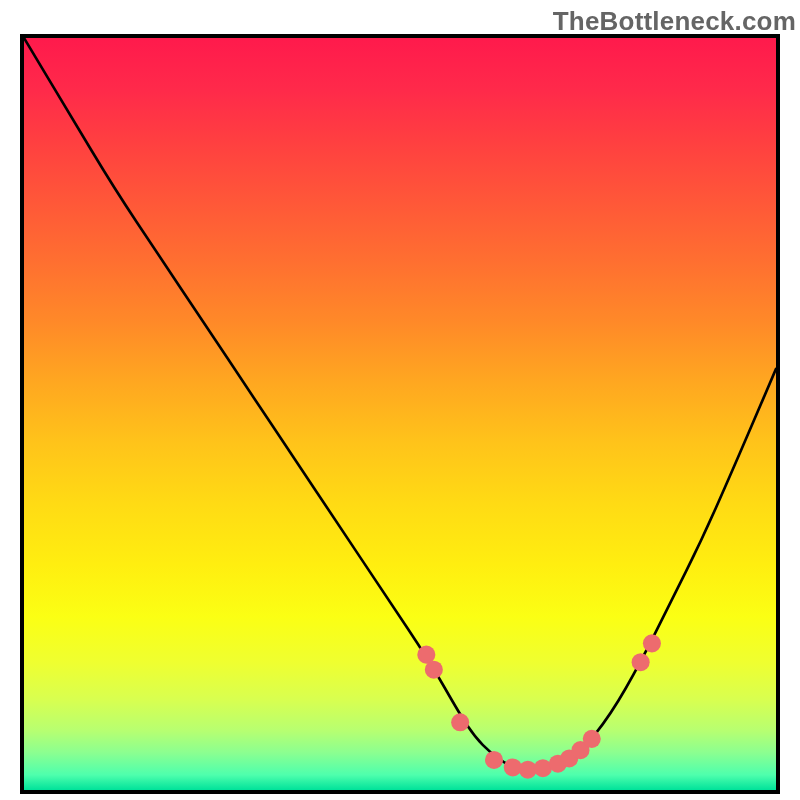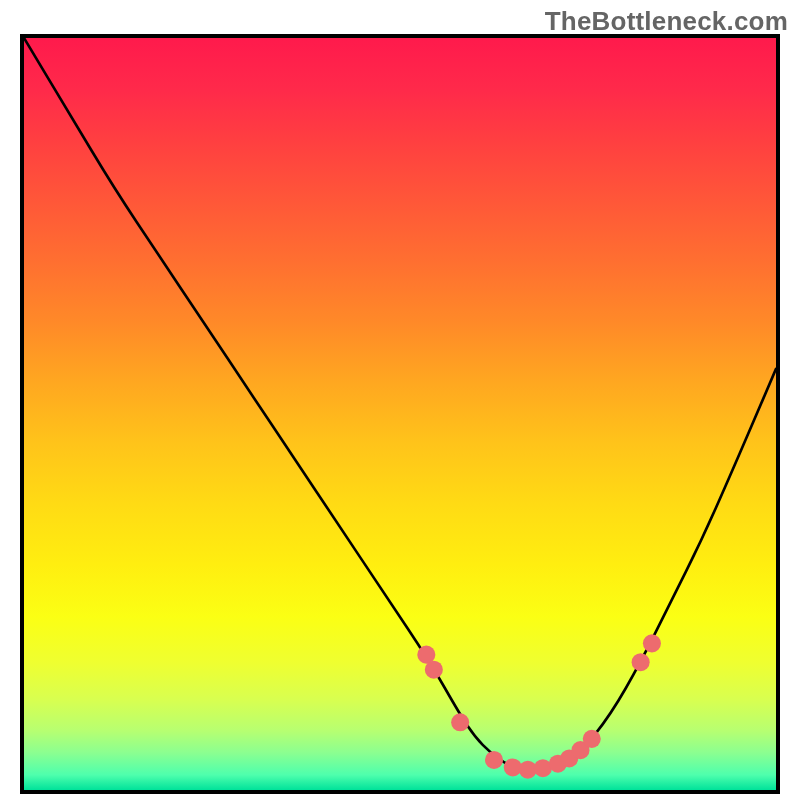--- a/index.html
+++ b/index.html
@@ -1,21 +1,21 @@
 <!DOCTYPE html>
 <html><head>
 <meta charset="utf-8">
 <style>
   * { margin: 0; padding: 0; box-sizing: border-box; }
   html, body { width: 800px; height: 800px; overflow: hidden; background: #fff; }
   .container { position: relative; width: 800px; height: 800px; }
   .watermark {
     position: absolute;
     top: 6px;
-    right: 12px;
+    right: 4px;
     font-family: Arial, Helvetica, sans-serif;
     font-size: 26px;
     font-weight: 600;
     color: #656565;
     letter-spacing: 0.2px;
   }
   .chart-frame {
     position: absolute;
     left: 20px;
     top: 34px;

